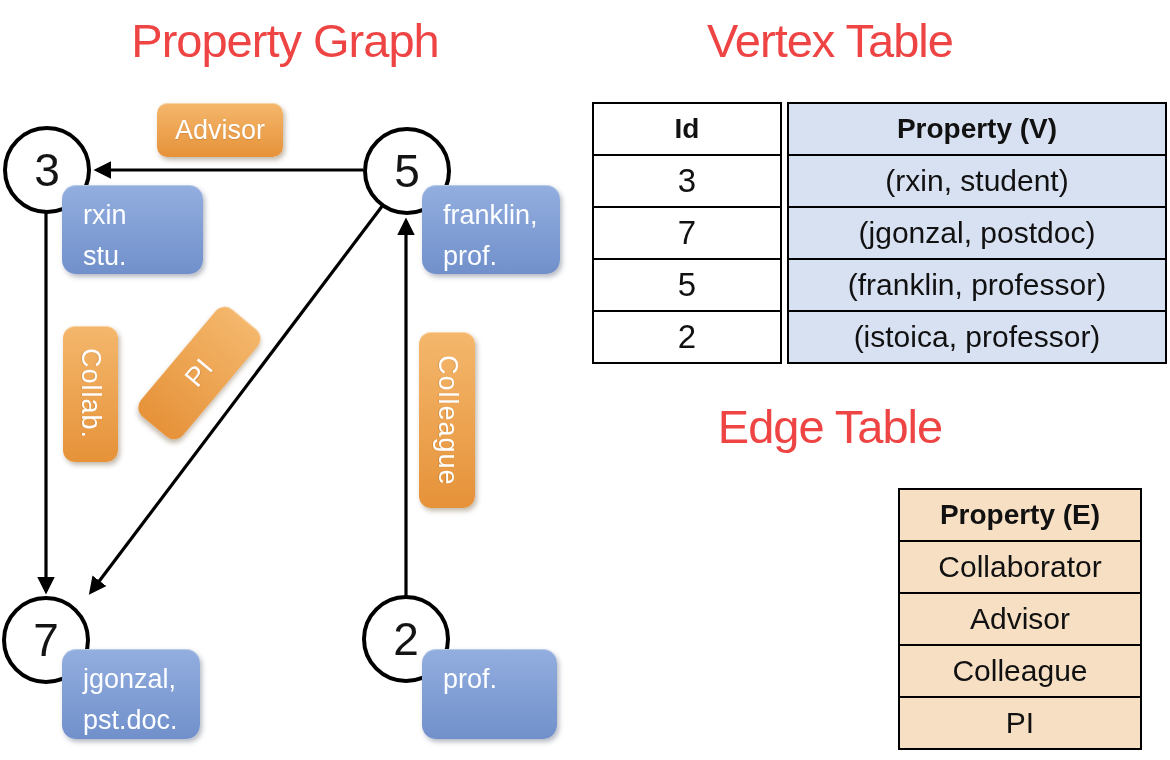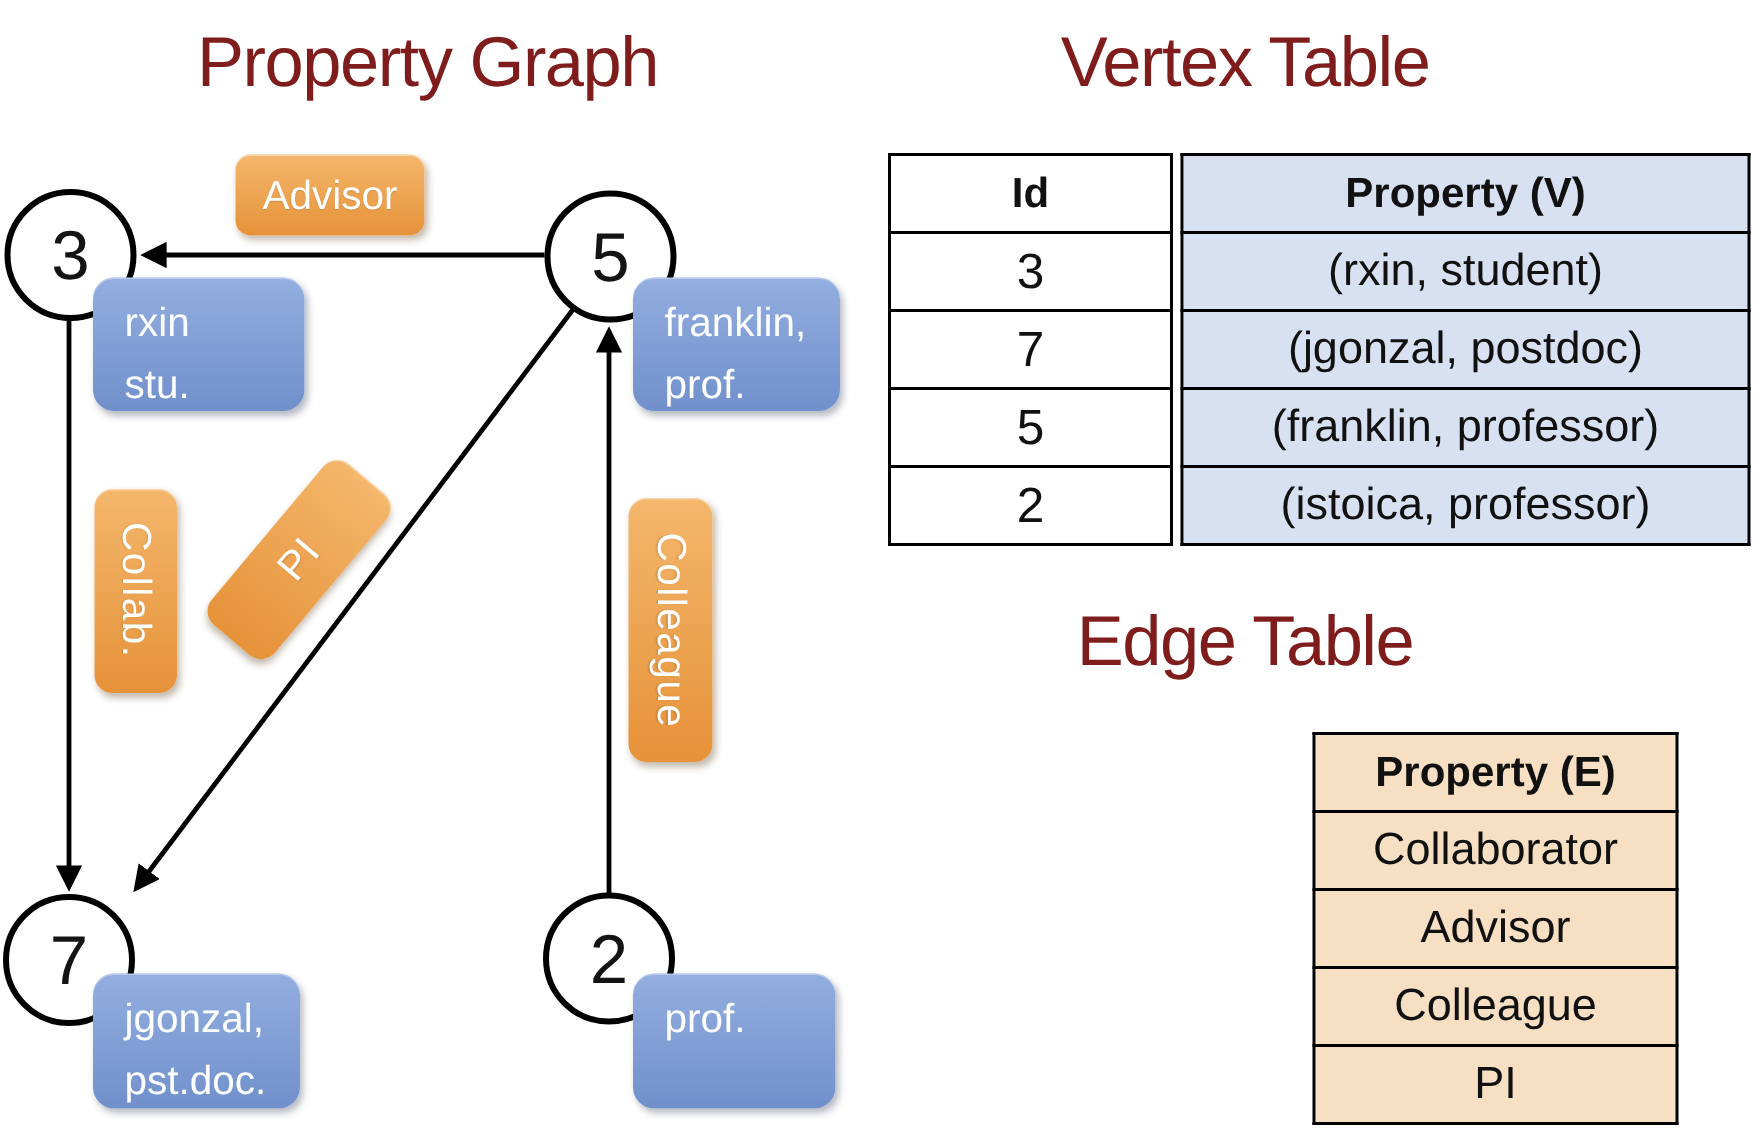--- a/index.html
+++ b/index.html
@@ -2,21 +2,21 @@
 <html><head>
 <meta charset="utf-8">
 <style>
   html,body{margin:0;padding:0;background:#fff;}
   .canvas{
     position:relative;width:1170px;height:760px;overflow:hidden;background:#ffffff;
     font-family:"Liberation Sans","DejaVu Sans",sans-serif;color:#111;
   }
   .big-title{
     position:absolute;text-align:center;font-size:47px;font-weight:400;
-    letter-spacing:-1px;color:#7f1d1d;white-space:nowrap;
+    letter-spacing:-1px;color:#ef4444;white-space:nowrap;
   }
   
   .graph-svg{position:absolute;left:0;top:0;}
   .node-circle{
     position:absolute;width:88px;height:88px;border-radius:50%;
     background:#fff;border:4px solid #000;box-sizing:border-box;
     display:flex;align-items:center;justify-content:center;
   }
   .node-num{font-size:46px;font-weight:300;color:#141414;}
   .vprop{
@@ -149,21 +149,21 @@
         </tr>
     <tr>
           <td class="prop-cell-v prop-val">(istoica, professor)</td>
         </tr>
   </tbody>
     </table>
 
   <div class="big-title" style="left:570px;top:399px;width:520px;">Edge Table</div>
 
 
-  <table style="left:875px;top:488px;width:244px;padding-left:41px;">
+  <table style="left:898px;top:488px;width:244px;padding-left:41px;">
     <tbody>
         <tr>
           <td class="th-cell prop-cell-e">Property (E)</td>
         </tr>
     <tr>
           <td class="prop-cell-e prop-val">Collaborator</td>
         </tr>
     <tr>
           <td class="prop-cell-e prop-val">Advisor</td>
         </tr>

